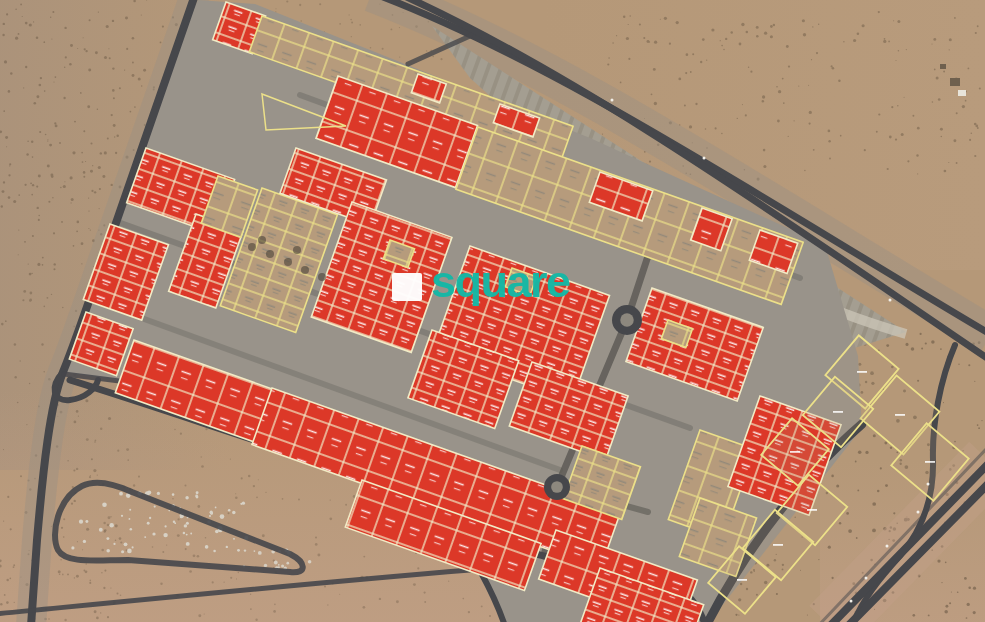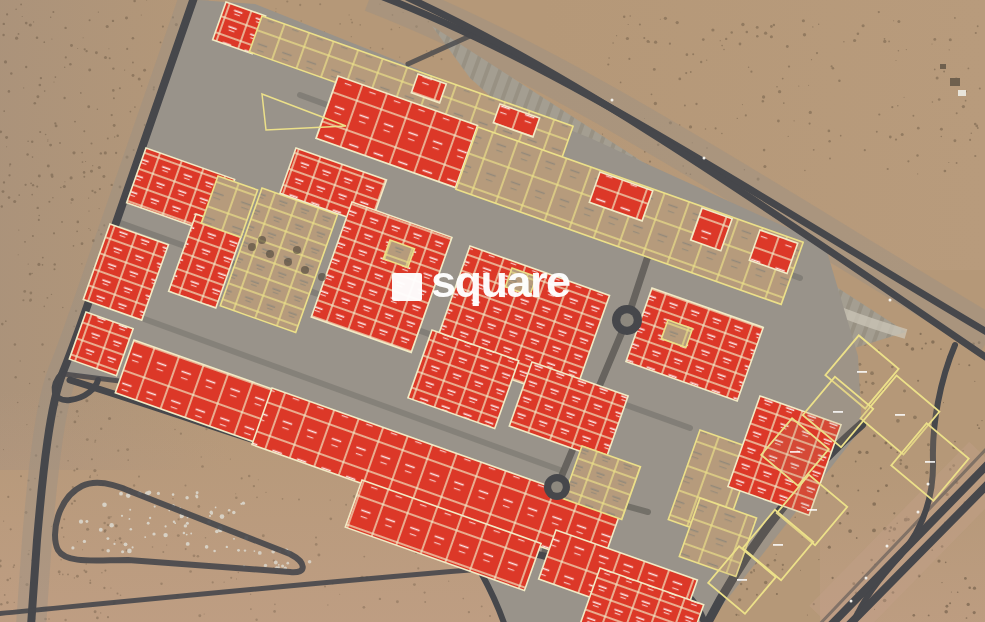--- a/index.html
+++ b/index.html
@@ -2,21 +2,21 @@
 <html><head>
 <meta charset="utf-8">
 <style>
   html,body{margin:0;padding:0;background:#222;}
   #stage{position:relative;width:985px;height:622px;overflow:hidden;
          font-family:"Liberation Sans", sans-serif;}
   #map-svg{position:absolute;left:0;top:0;}
   #watermark{position:absolute;left:392px;top:264px;display:flex;align-items:flex-start;
              pointer-events:none;opacity:.97;}
   #wm-icon{width:30px;height:28px;background:#fff;border-radius:2px;margin-top:9px;}
-  #wm-text{margin-left:9px;color:#ffffff;font-weight:bold;font-size:45px;line-height:36px;
+  #wm-text{margin-left:9px;color:#14b8a6;font-weight:bold;font-size:45px;line-height:36px;
            letter-spacing:-1.5px;}
   #wm-text div{white-space:nowrap;}
 </style>
 </head>
 <body>
 
 <div id="stage">
   <svg id="map-svg" width="985" height="622" viewBox="0 0 985 622">
       <defs>
         <pattern id="pat-r" width="23" height="17" patternUnits="userSpaceOnUse">

